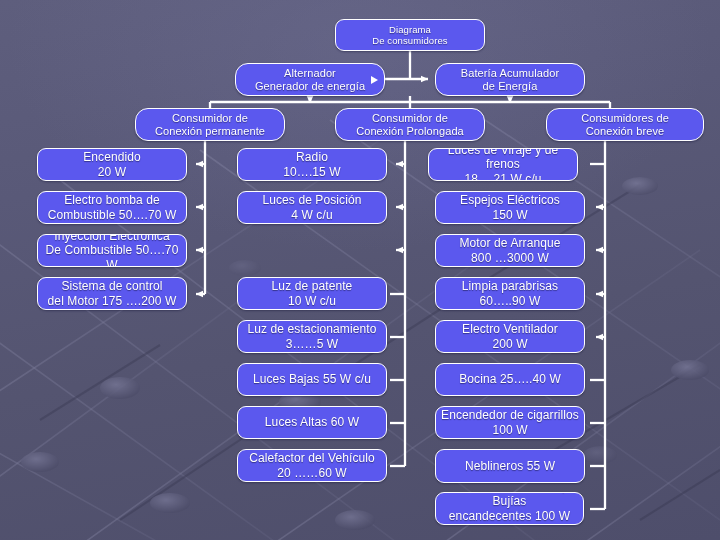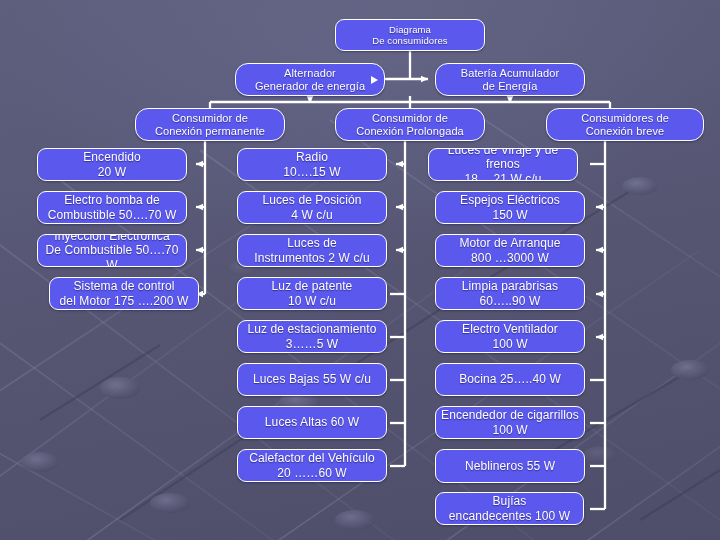--- a/index.html
+++ b/index.html
@@ -188,37 +188,33 @@
 20 W</span>
     </div>
   <div class="node t-leaf" style="left:37px;top:191px;width:150px;height:33px;">
     <span>Electro bomba de
 Combustible 50….70 W</span>
     </div>
   <div class="node t-leaf" style="left:37px;top:234px;width:150px;height:33px;">
     <span>Inyección Electrónica
 De Combustible  50….70 W</span>
     </div>
-  <div class="node t-leaf" style="left:37px;top:277px;width:150px;height:33px;margin-left:12px;">
+  <div class="node t-leaf" style="left:37px;top:277px;width:150px;height:33px;">
     <span>Sistema de control
 del Motor   175 ….200 W</span>
     </div>
 
   <div class="node t-leaf" style="left:237px;top:148px;width:150px;height:33px;">
     <span>Radio
 10….15 W</span>
     </div>
   <div class="node t-leaf" style="left:237px;top:191px;width:150px;height:33px;">
     <span>Luces de Posición
 4 W c/u</span>
     </div>
-  <div class="node t-leaf" style="left:237px;top:234px;width:150px;height:33px;">
-    <span>Luces de
-Instrumentos 2 W c/u</span>
-    </div>
   <div class="node t-leaf" style="left:237px;top:277px;width:150px;height:33px;">
     <span>Luz de patente
 10 W c/u</span>
     </div>
   <div class="node t-leaf" style="left:237px;top:320px;width:150px;height:33px;">
     <span>Luz de estacionamiento
 3……5 W</span>
     </div>
   <div class="node t-leaf" style="left:237px;top:363px;width:150px;height:33px;">
     <span>Luces Bajas 55 W c/u</span>
@@ -242,21 +238,21 @@
   <div class="node t-leaf" style="left:435px;top:234px;width:150px;height:33px;">
     <span>Motor de Arranque
 800 …3000 W</span>
     </div>
   <div class="node t-leaf" style="left:435px;top:277px;width:150px;height:33px;">
     <span>Limpia parabrisas
 60…..90 W</span>
     </div>
   <div class="node t-leaf" style="left:435px;top:320px;width:150px;height:33px;">
     <span>Electro Ventilador
-100 W</span>
+200 W</span>
     </div>
   <div class="node t-leaf" style="left:435px;top:363px;width:150px;height:33px;">
     <span>Bocina 25…..40 W</span>
     </div>
   <div class="node t-leaf" style="left:435px;top:406px;width:150px;height:33px;align-items:center;">
     <span>Encendedor de cigarrillos
 100 W</span>
     </div>
   <div class="node t-leaf" style="left:435px;top:449px;width:150px;height:34px;">
     <span>Neblineros 55 W</span>

